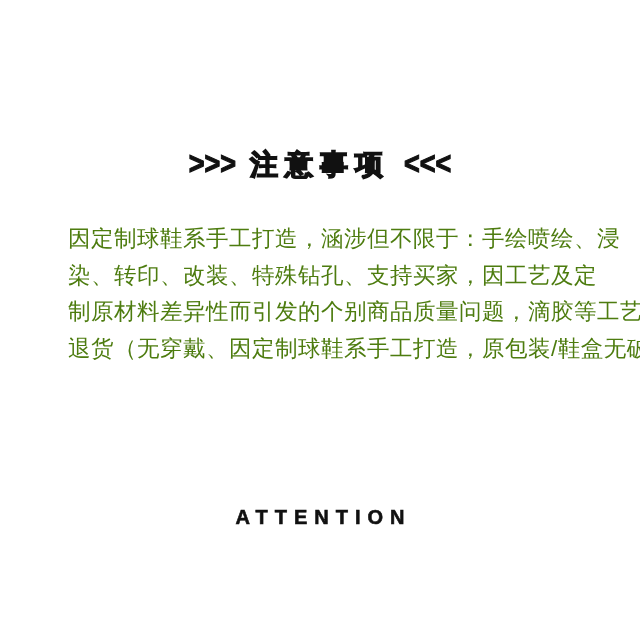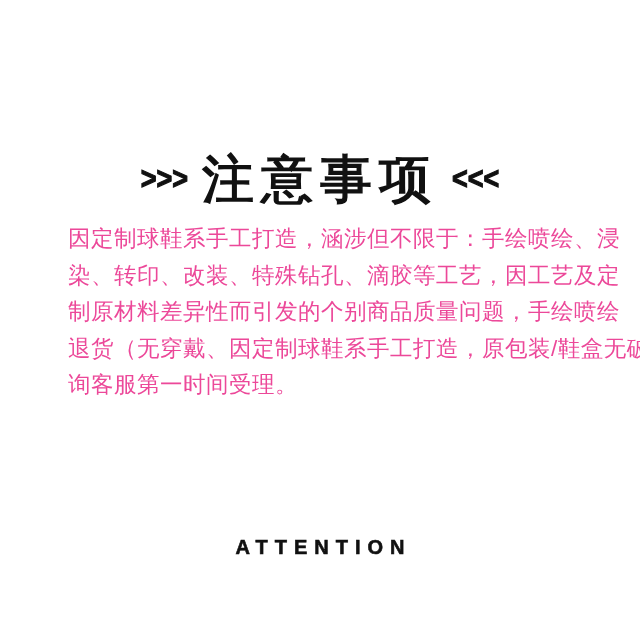--- a/index.html
+++ b/index.html
@@ -28,44 +28,44 @@
   }
   .chevrons {
     font-size: 27px;
     font-weight: 900;
     letter-spacing: 0px;
     line-height: 1;
     -webkit-text-stroke: 1px #111111;
     transform: scaleY(1.15);
   }
   .title-text {
-    font-size: 52px;
-    font-weight: 400;
+    font-size: 28px;
+    font-weight: 700;
     letter-spacing: 7px;
     line-height: 1.2;
     -webkit-text-stroke: 1.5px #111111;
     white-space: nowrap;
   }
   .paragraph {
     position: absolute;
     top: 221px;
     left: 68px;
     width: 520px;
-    color: #ec4899;
+    color: #4d7c0f;
     font-size: 22.5px;
     font-weight: 400;
   }
   .paragraph .line {
     line-height: 36.5px;
     white-space: nowrap;
     letter-spacing: 0.5px;
   }
   .attention {
     position: absolute;
-    top: 536px;
+    top: 506px;
     left: 0;
     width: 640px;
     text-align: center;
     color: #111111;
     font-size: 20px;
     font-weight: 700;
     letter-spacing: 7px;
     -webkit-text-stroke: 0.6px #111111;
     text-indent: 7px; 
   }
@@ -76,21 +76,20 @@
 <div class="canvas">
 
   <div class="title-row">
     <span class="chevrons">&gt;&gt;&gt;</span>
     <span class="title-text">注意事项</span>
     <span class="chevrons">&lt;&lt;&lt;</span>
   </div>
 
   <div class="paragraph">
     <div class="line">因定制球鞋系手工打造，涵涉但不限于：手绘喷绘、浸</div>
-    <div class="line">染、转印、改装、特殊钻孔、滴胶等工艺，因工艺及定</div>
-    <div class="line">制原材料差异性而引发的个别商品质量问题，手绘喷绘</div>
+    <div class="line">染、转印、改装、特殊钻孔、支持买家，因工艺及定</div>
+    <div class="line">制原材料差异性而引发的个别商品质量问题，滴胶等工艺</div>
     <div class="line">退货（无穿戴、因定制球鞋系手工打造，原包装/鞋盒无破</div>
-    <div class="line">询客服第一时间受理。</div>
   </div>
 
   <div class="attention">ATTENTION</div>
 
 </div>
 
 </body></html>

